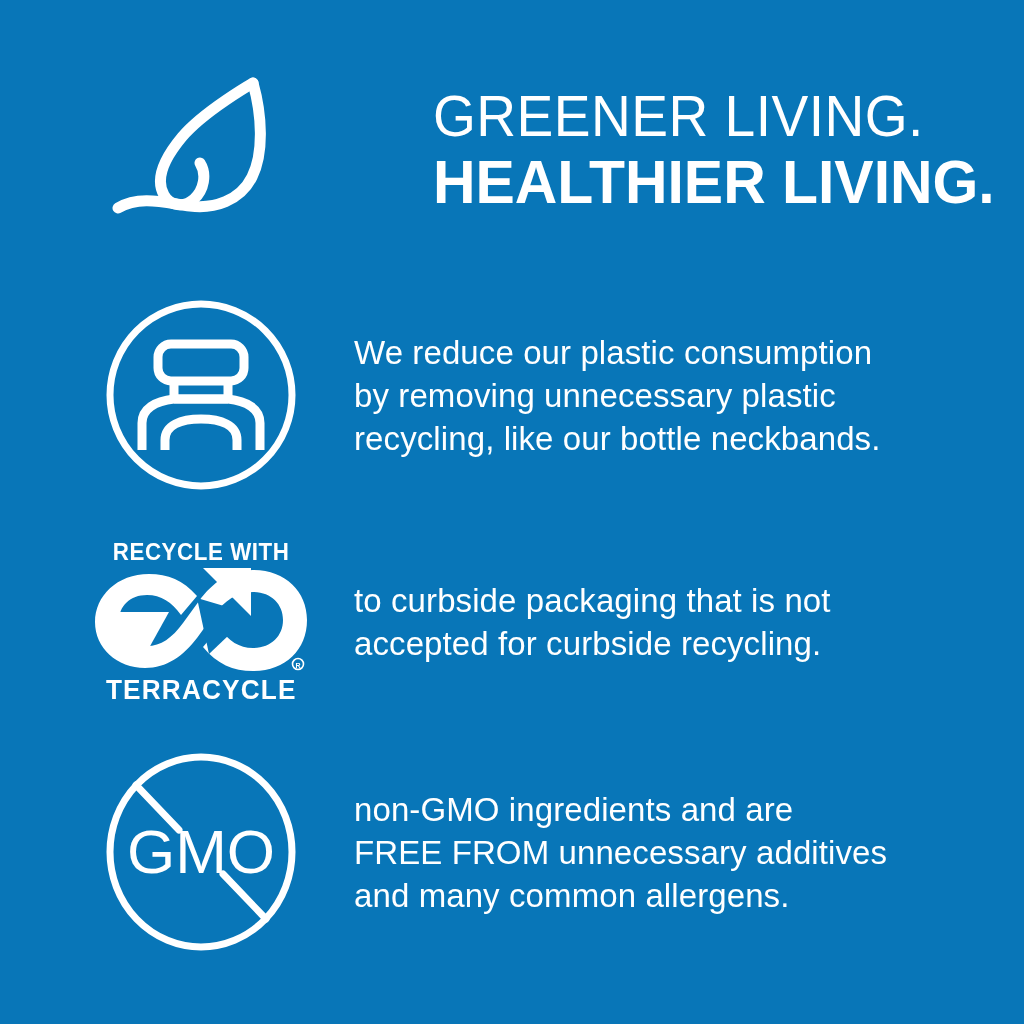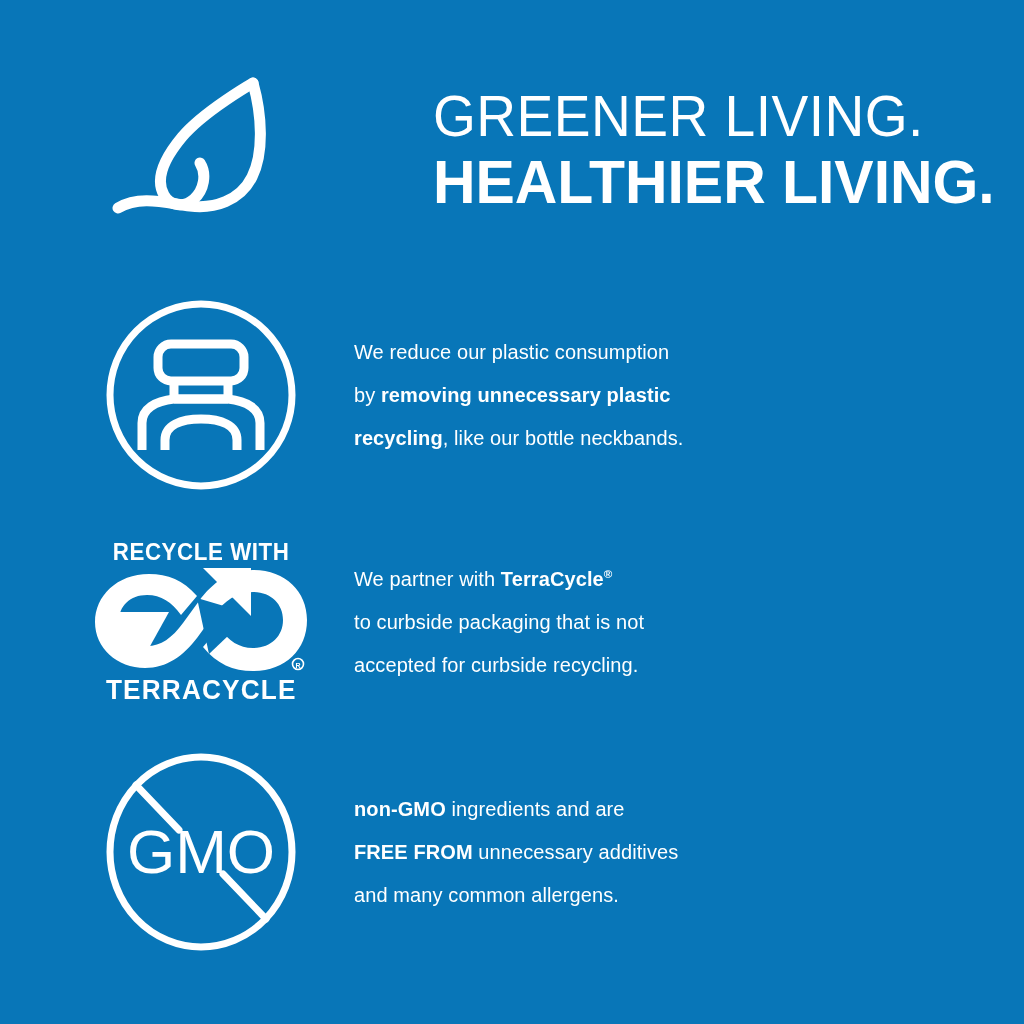--- a/index.html
+++ b/index.html
@@ -93,29 +93,29 @@
     margin-left:48px;
   }
 
   .text-cell {
     flex:1 1 auto;
     padding-left:6px;
     padding-right:40px;
   }
 
   .body-line {
-    font-size:20px;
+    font-size:33px;
     line-height:43px;
     font-weight:400;
     letter-spacing:0.1px;
     white-space:nowrap;
   }
 
   .body-line b {
-    font-weight:700;
+    font-weight:400;
   }
 
   .reg {
     font-size:0.58em;
     vertical-align:super;
     line-height:0;
   }
 
   
   .bottle-icon { width:196px; height:196px; }
@@ -229,21 +229,20 @@
 
             <circle cx="205" cy="96" r="5.5" fill="none" stroke="#ffffff" stroke-width="1.6"></circle>
             <text x="205" y="99.5" font-family="Liberation Sans, sans-serif" font-size="7" font-weight="700" fill="#ffffff" text-anchor="middle">R</text>
           </svg>
         </div>
 
         <div class="tc-bottom">TERRACYCLE</div>
       </div>
     </div>
     <div class="text-cell">
-      <div class="body-line">We partner with <b>TerraCycle</b><b><span class="reg">®</span></b></div>
       <div class="body-line">to curbside packaging that is not</div>
       <div class="body-line">accepted for curbside recycling.</div>
     </div>
   </div>
 
   <div class="row row-3">
     <div class="icon-cell">
       <span class="gmo-icon">
         <svg viewBox="0 0 196 200" width="196" height="200" aria-hidden="true">
           <ellipse cx="98" cy="100" rx="91" ry="95" fill="none" stroke="#ffffff" stroke-width="7"></ellipse>

